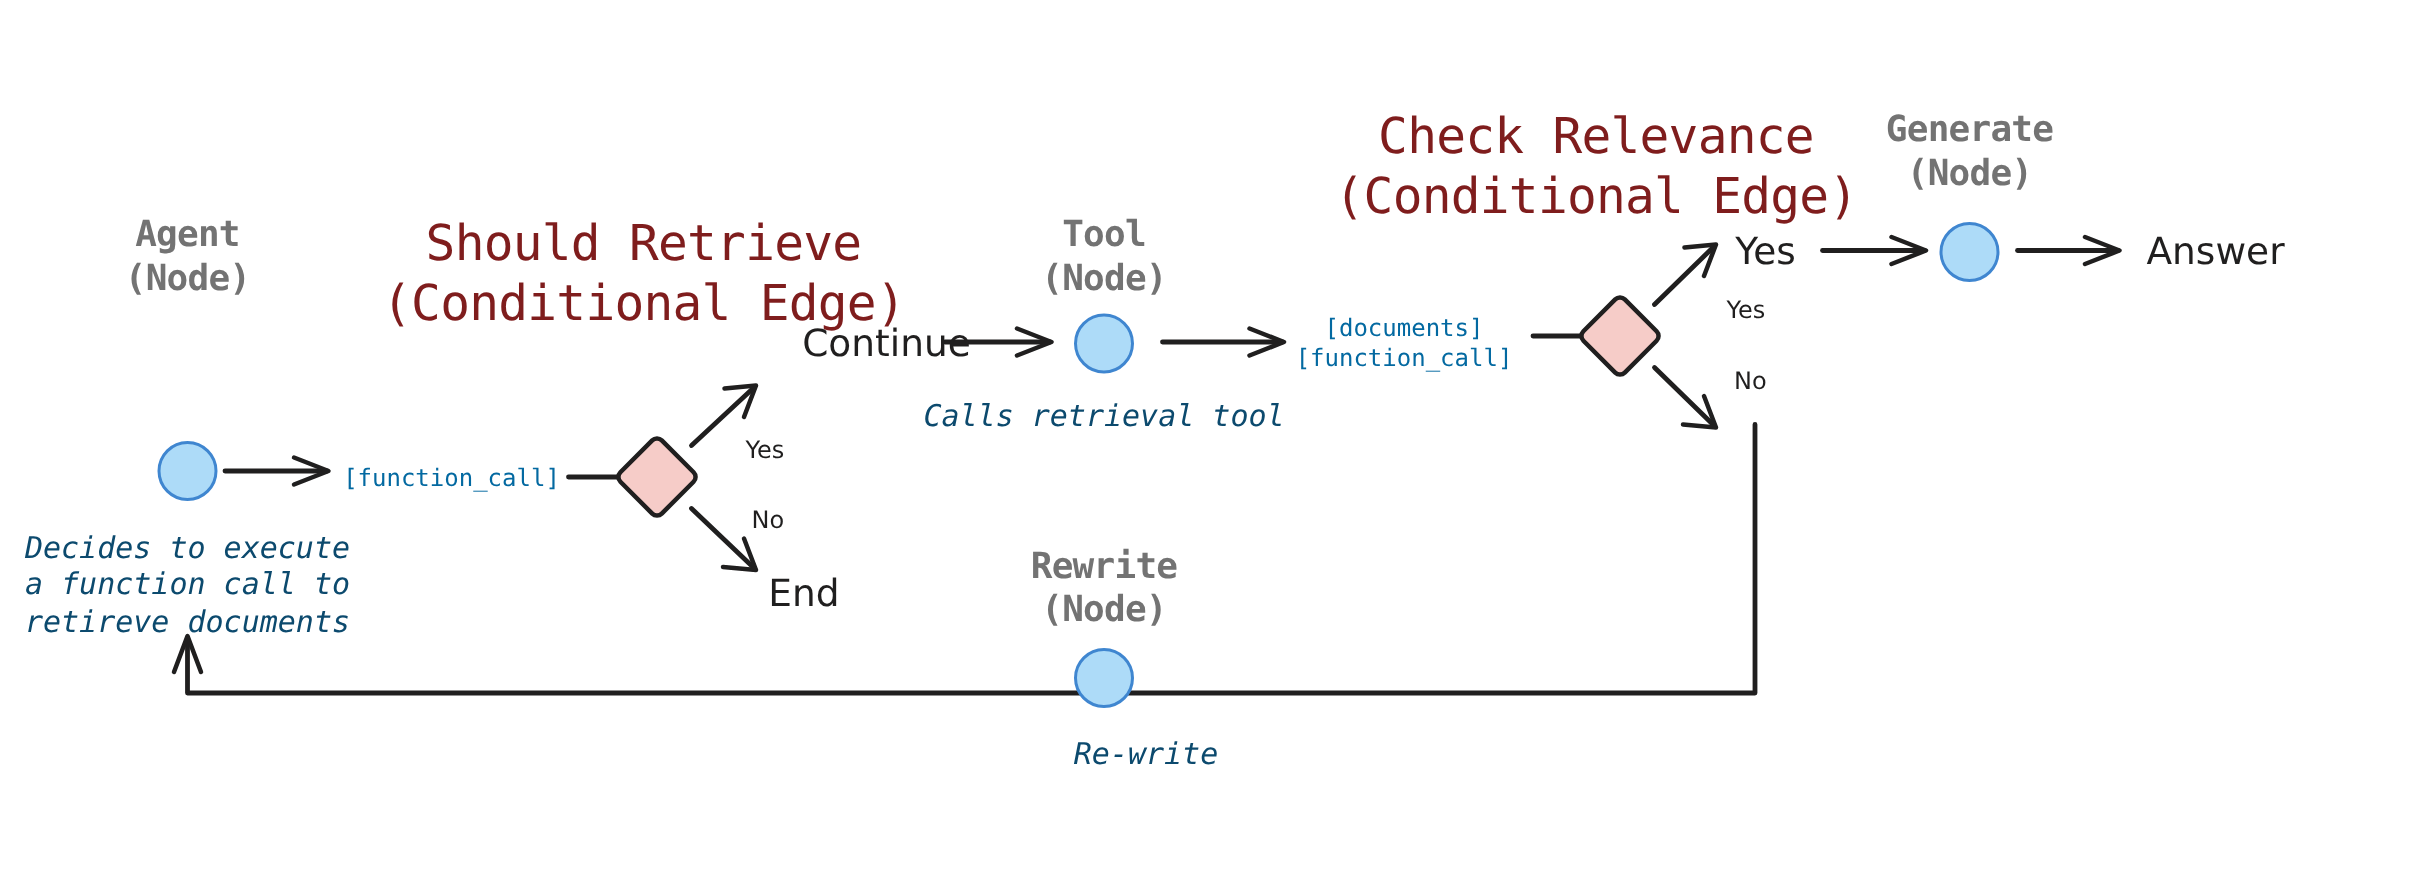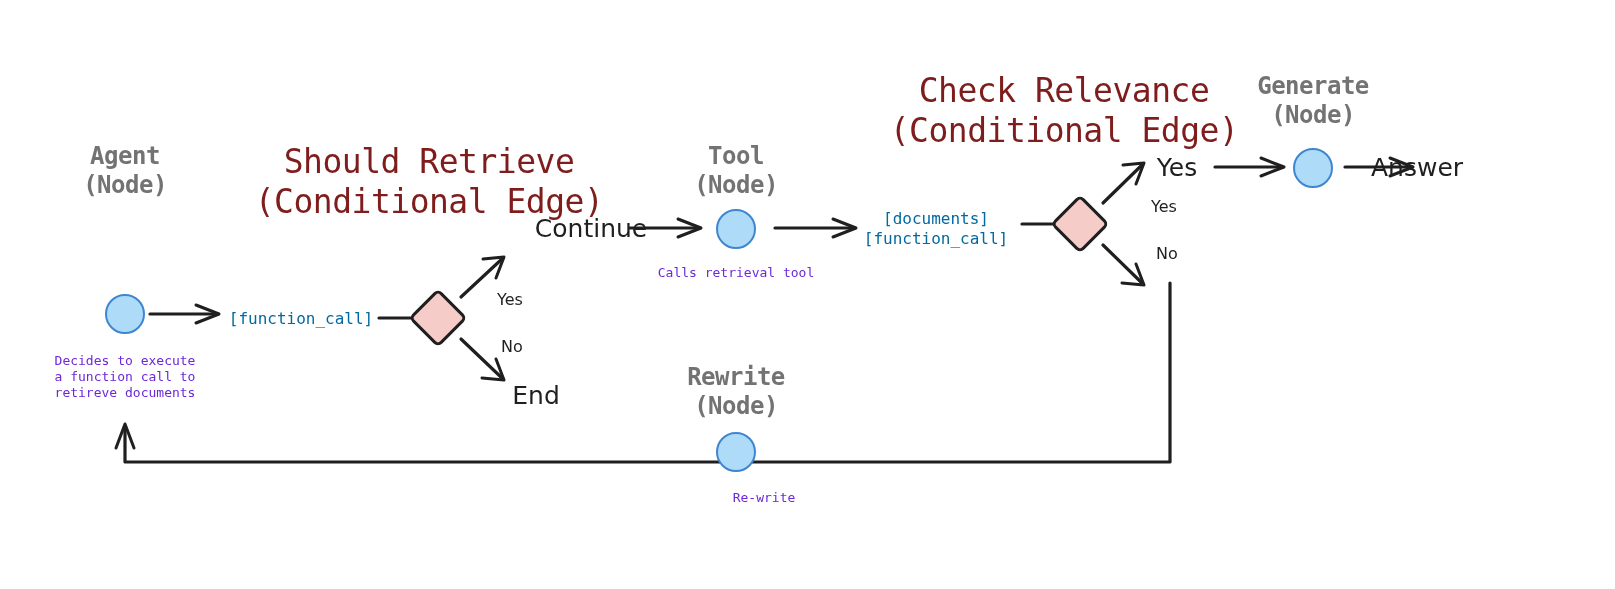--- a/index.html
+++ b/index.html
@@ -52,23 +52,24 @@
     font-family: "DejaVu Sans", "Liberation Sans", sans-serif;
     font-size: 16px;
     color: #201f1f;
   }
   .code-label {
     font-size: 16px;
     color: #0369a1;
     letter-spacing: 0px;
   }
   .caption {
-    font-size: 13px;
-    color: #6d28d9;
+    font-size: 20px;
+    color: #0c4a6e;
     letter-spacing: 0px;
+    font-style: italic;
   }
   .node-circle {
     position: absolute;
     border-radius: 50%;
     background: #addbf8;
     border: 2px solid #3f86d0;
     box-sizing: border-box;
     width: 40px;
     height: 40px;
   }
@@ -190,21 +191,21 @@
   <div class="lbl left edge-label-sm" style="left:501px; top:337px;">No</div>
 
   <div class="lbl center edge-label-lg" style="left:536px; top:381px;">End</div>
 
   <div class="lbl center edge-label-lg" style="left:1177px; top:153px;">Yes</div>
 
   <div class="lbl left edge-label-sm" style="left:1151px; top:197px;">Yes</div>
 
   <div class="lbl left edge-label-sm" style="left:1156px; top:244px;">No</div>
 
-  <div class="lbl center edge-label-lg" style="left:1417px; top:153px;">Answer</div>
+  <div class="lbl center edge-label-lg" style="left:1477px; top:153px;">Answer</div>
 
   <div class="lbl center caption" style="left:125px; top:353px;">Decides to execute
 a function call to
 retireve documents</div>
 
   <div class="lbl center caption" style="left:736px; top:265px;">Calls retrieval tool</div>
 
   <div class="lbl center caption" style="left:736px; top:490px;margin-left:28px;">Re-write</div>
 
 </div>

